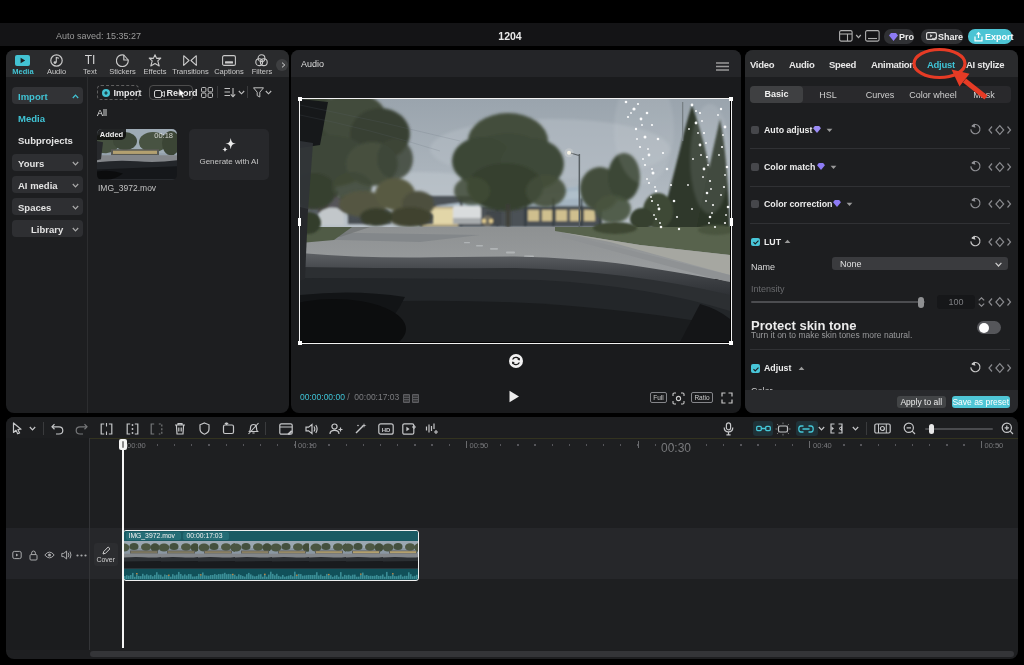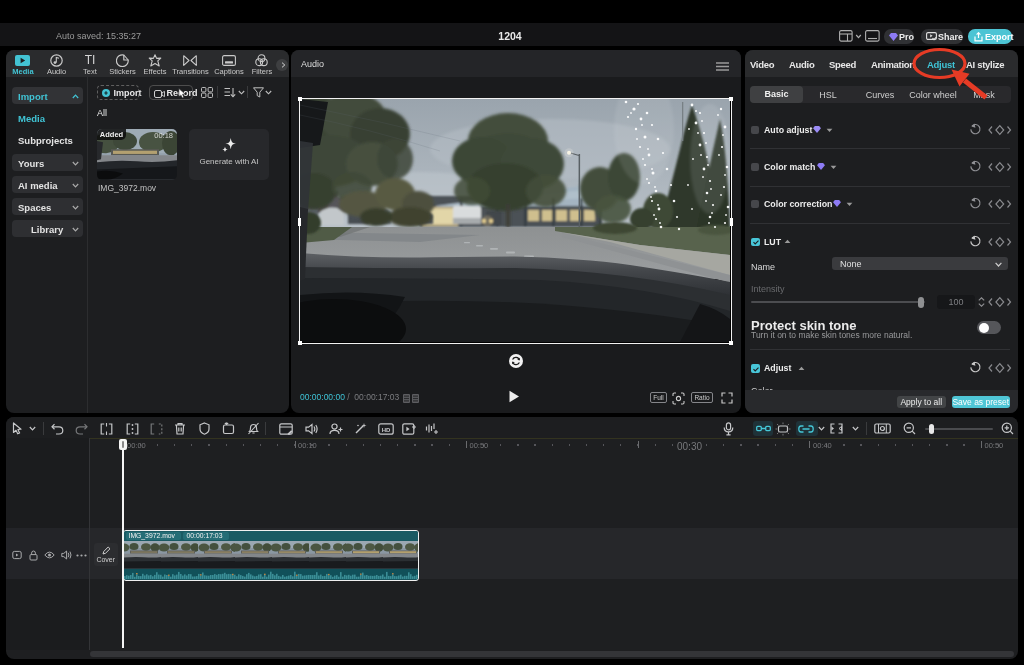--- a/index.html
+++ b/index.html
@@ -888,21 +888,21 @@
       <div class="abs" style="left:940.2px;top:27px;width:1.4px;height:1.6px;background:#55555a;"></div>
       <div class="abs" style="left:957.3px;top:27px;width:1.4px;height:1.6px;background:#55555a;"></div>
       <div class="abs" style="left:974.5px;top:27px;width:1.4px;height:1.6px;background:#55555a;"></div>
       <div class="abs" style="left:991.7px;top:27px;width:1.4px;height:1.6px;background:#55555a;"></div>
       <div class="abs" style="left:121px;top:24px;font-size:7.5px;color:#77787b;">00:00</div>
       <div class="abs" style="left:288.5px;top:24px;width:1px;height:7px;background:#6a6b6e;"></div>
       <div class="abs" style="left:292px;top:24px;font-size:7.5px;color:#77787b;">00:10</div>
       <div class="abs" style="left:460px;top:24px;width:1px;height:7px;background:#6a6b6e;"></div>
       <div class="abs" style="left:463.5px;top:24px;font-size:7.5px;color:#77787b;">00:50</div>
       <div class="abs" style="left:631.5px;top:24px;width:1px;height:7px;background:#6a6b6e;"></div>
-      <div class="abs" style="left:635px;top:24px;font-size:10px;color:#77787b;padding-left:36px;">00:30</div>
+      <div class="abs" style="left:619px;top:24px;font-size:12px;color:#77787b;padding-left:36px;">00:30</div>
       <div class="abs" style="left:803px;top:24px;width:1px;height:7px;background:#6a6b6e;"></div>
       <div class="abs" style="left:807px;top:24px;font-size:7.5px;color:#77787b;">00:40</div>
       <div class="abs" style="left:974.5px;top:24px;width:1px;height:7px;background:#6a6b6e;"></div>
       <div class="abs" style="left:978.5px;top:24px;font-size:7.5px;color:#77787b;">00:50</div>
     </div>
     <div id="tl-tracks">
       <div class="abs" style="left:0;top:21px;width:83px;height:212px;background:#1b1c1e;"></div>
       <div class="abs" style="left:0;top:111px;width:1012px;height:51px;background:#26272a;"></div>
       <div class="abs" style="left:0;top:111px;width:83px;height:51px;background:#232428;"></div>
       <div class="abs" style="left:83px;top:21px;width:1px;height:212px;background:#333437;"></div>

